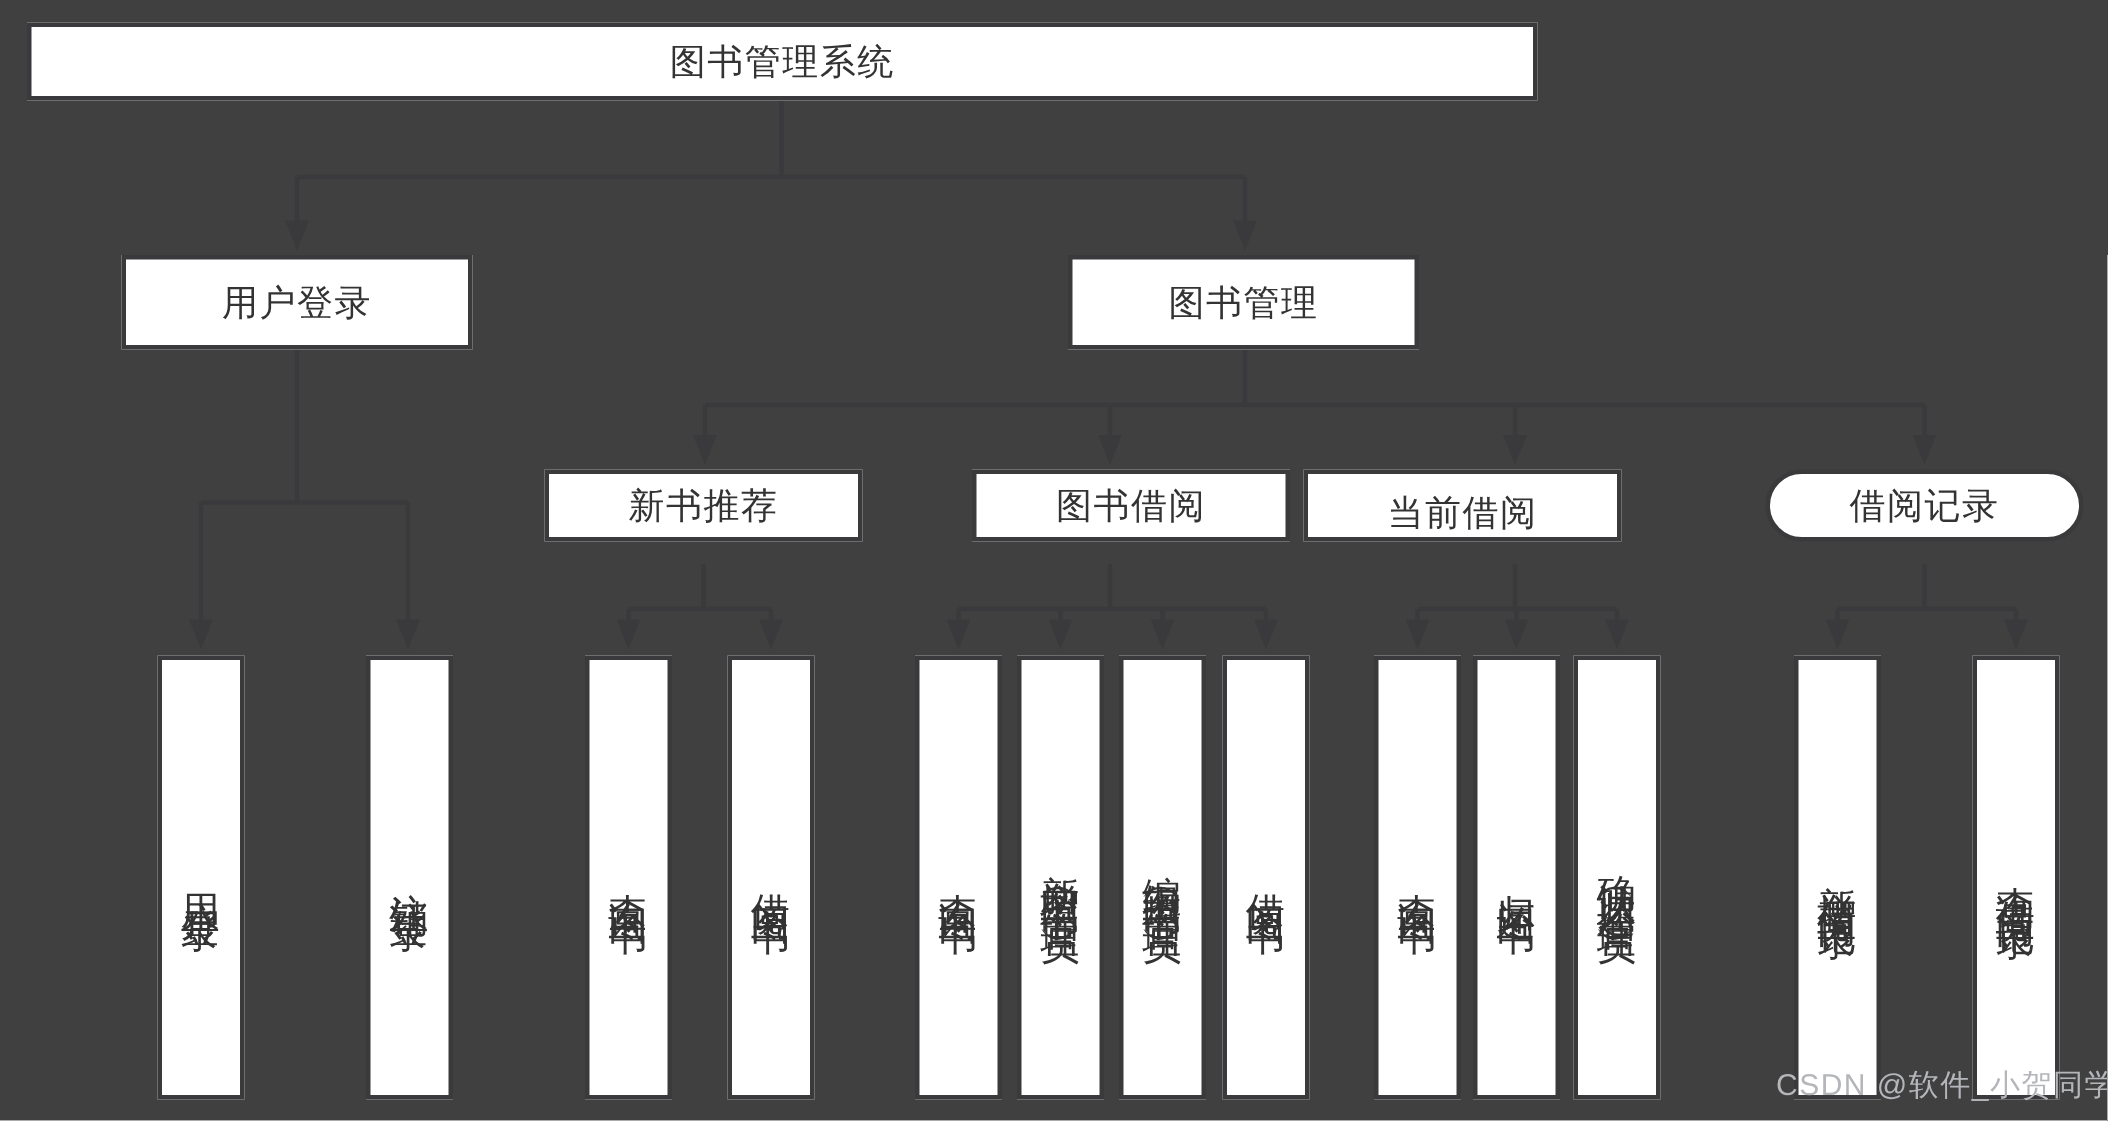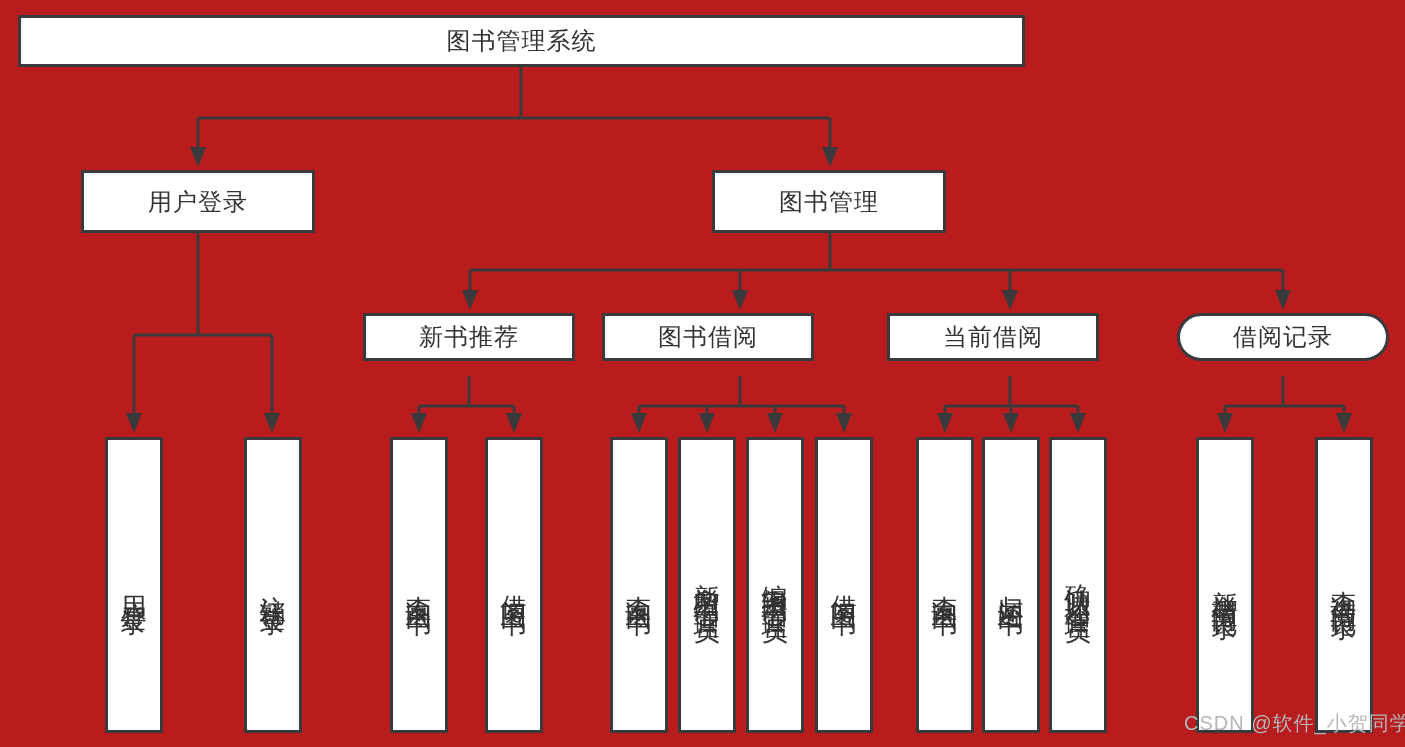--- a/index.html
+++ b/index.html
@@ -1,20 +1,20 @@
 <!DOCTYPE html>
 <html><head>
 <meta charset="utf-8">
 <style>
   html, body { margin: 0; padding: 0; background: #ffffff; }
   #canvas {
     position: relative;
     width: 1405px;
     height: 747px;
-    background: #b91c1c;
+    background: #404040;
     font-family: "Liberation Sans", sans-serif;
     overflow: hidden;
   }
   #connectors {
     position: absolute;
     left: 0; top: 0;
     width: 1405px; height: 747px;
     z-index: 0;
   }
   .node {
@@ -31,22 +31,22 @@
   .node-h {
     font-size: 24px;
     letter-spacing: 1px;
     white-space: nowrap;
   }
   .node-root  { left: 18px;  top: 15px;  width: 1007px; height: 52px; }
   .node-l1a   { left: 81px;  top: 170px; width: 234px;  height: 63px; }
   .node-l1b   { left: 712px; top: 170px; width: 234px;  height: 63px; justify-content: center; }
   .node-l2    { top: 313px;  width: 212px; height: 48px; }
   .node-l2a   { left: 363px; }
-  .node-l2b   { left: 602px; }
-  .node-l2c   { left: 887px; }
+  .node-l2b   { left: 648px; }
+  .node-l2c   { left: 869px; align-items: flex-end; }
   .node-l2d   { left: 1177px; border-radius: 29px; }
   .leaf {
     top: 437px;
     width: 58px;
     height: 296px;
     font-size: 26px;
   }
   .leaf span {
     writing-mode: vertical-rl;
     text-orientation: mixed;

